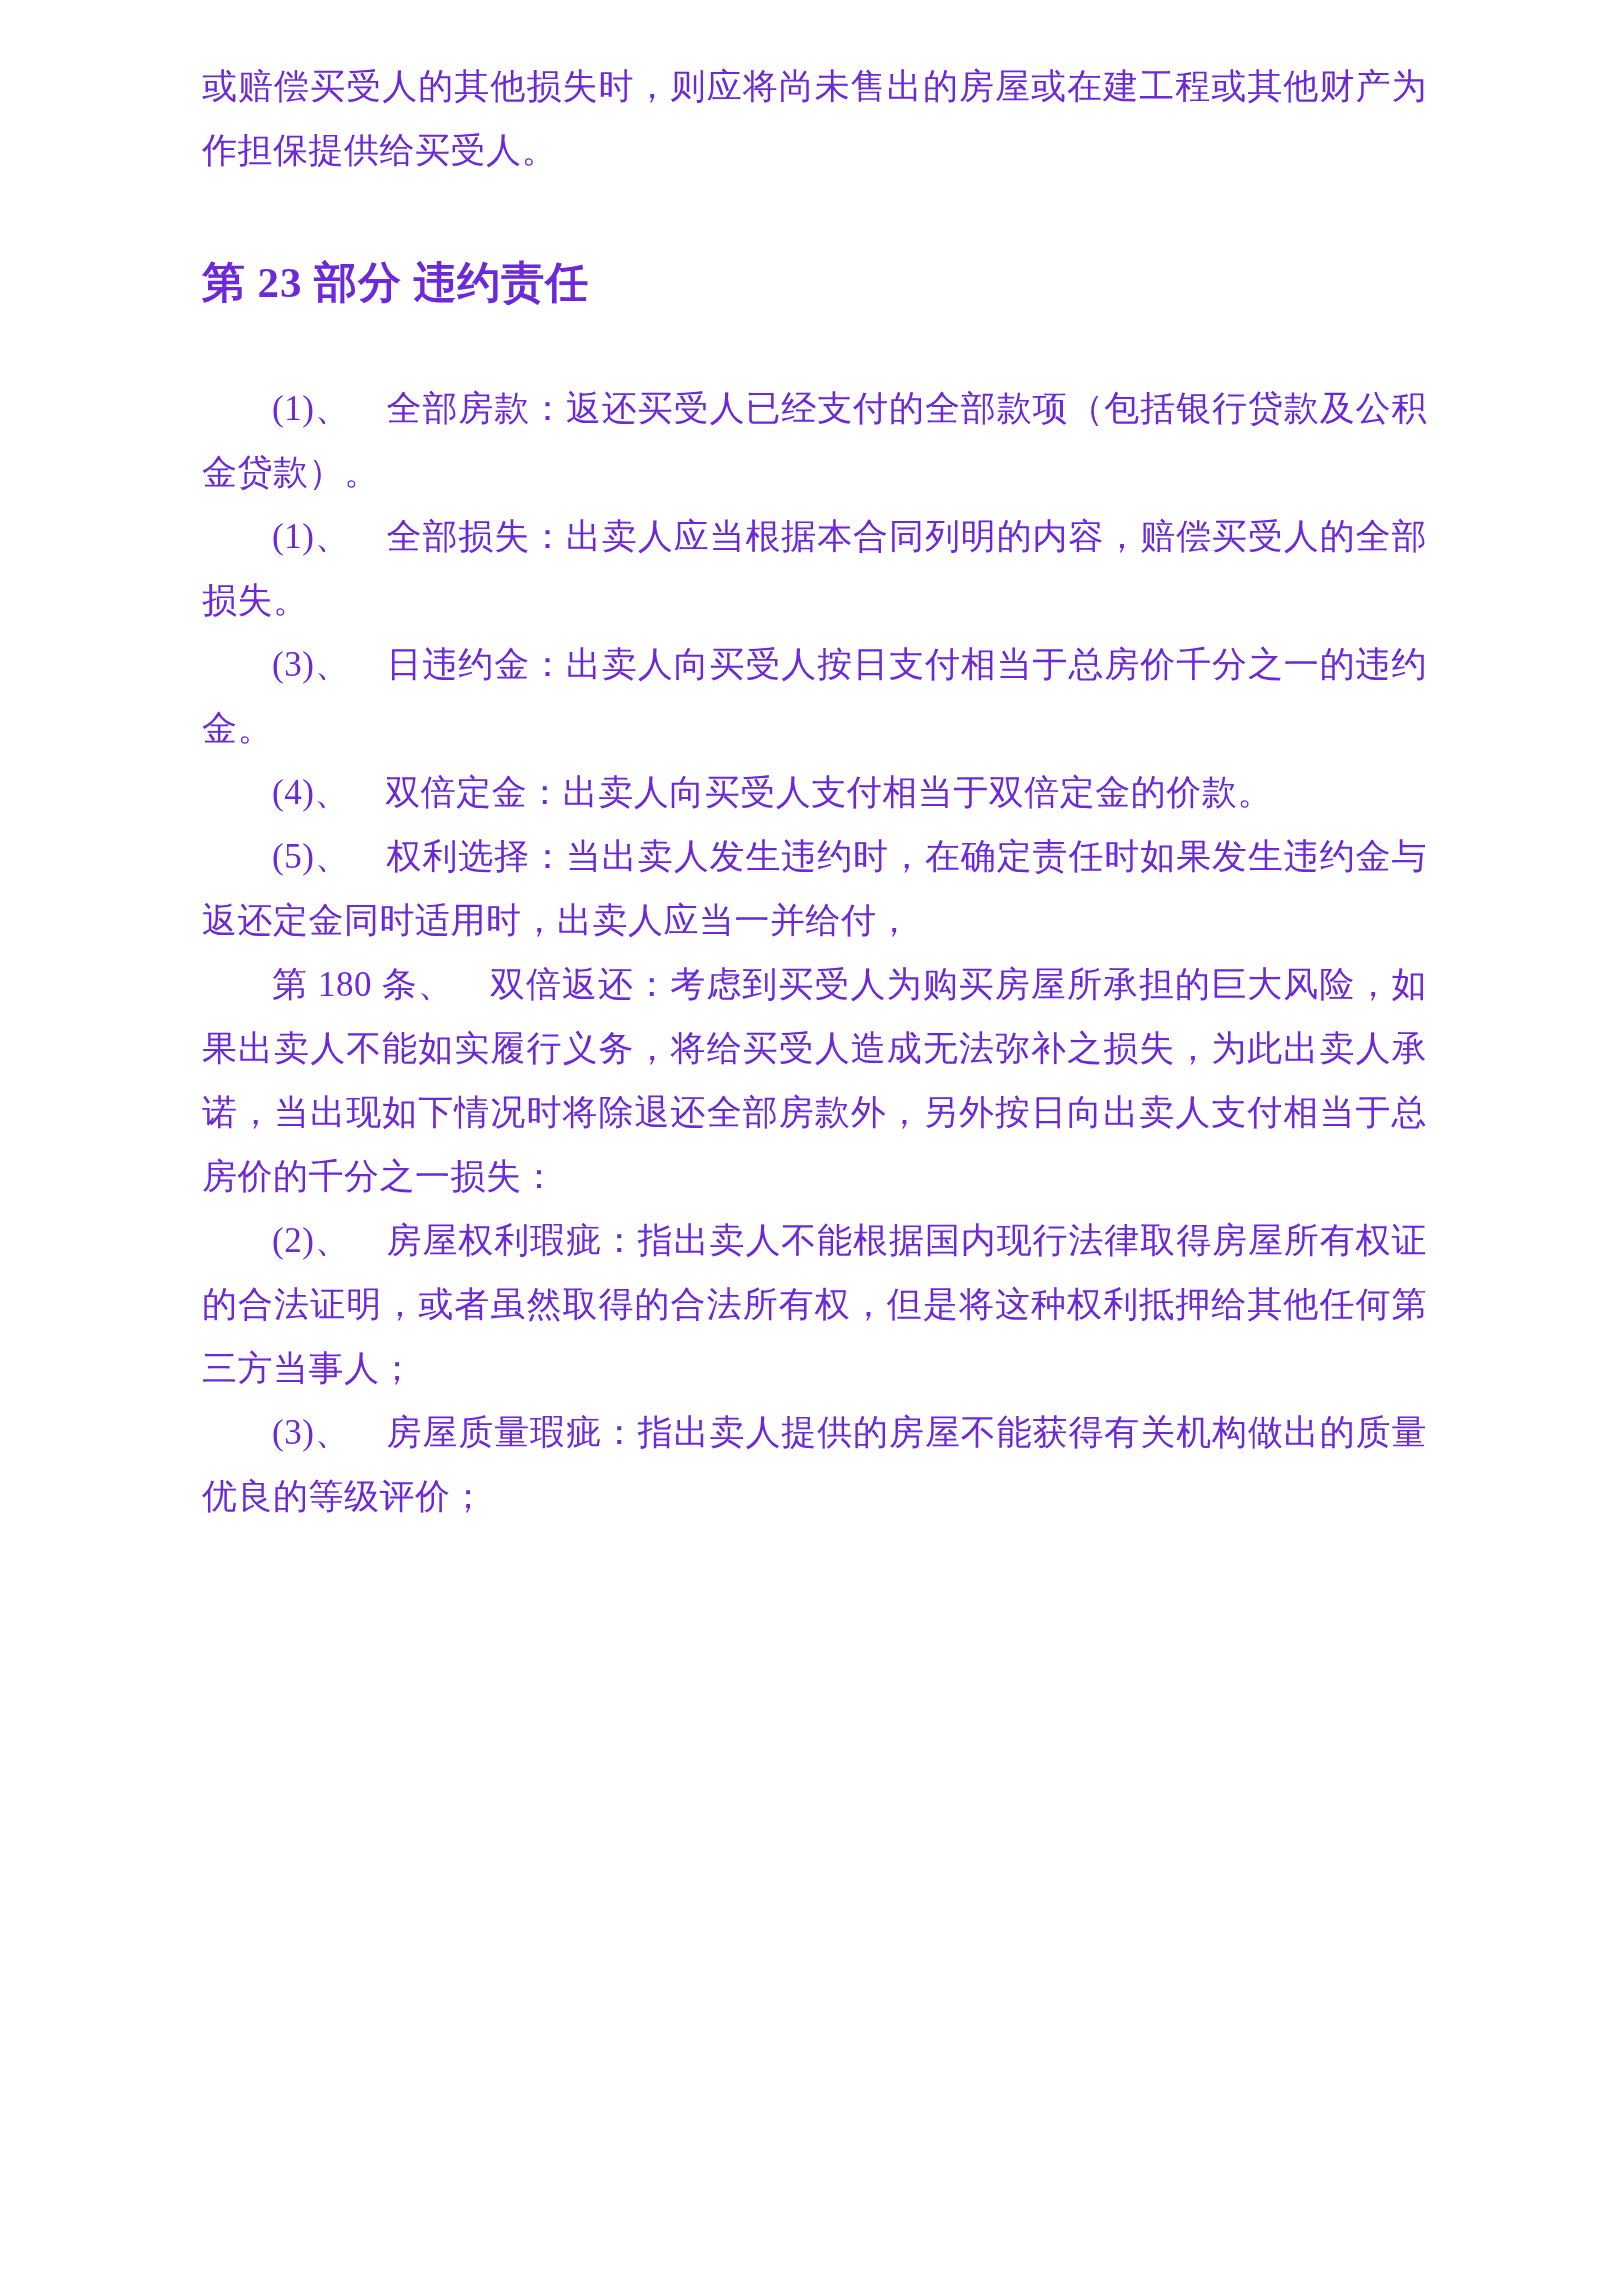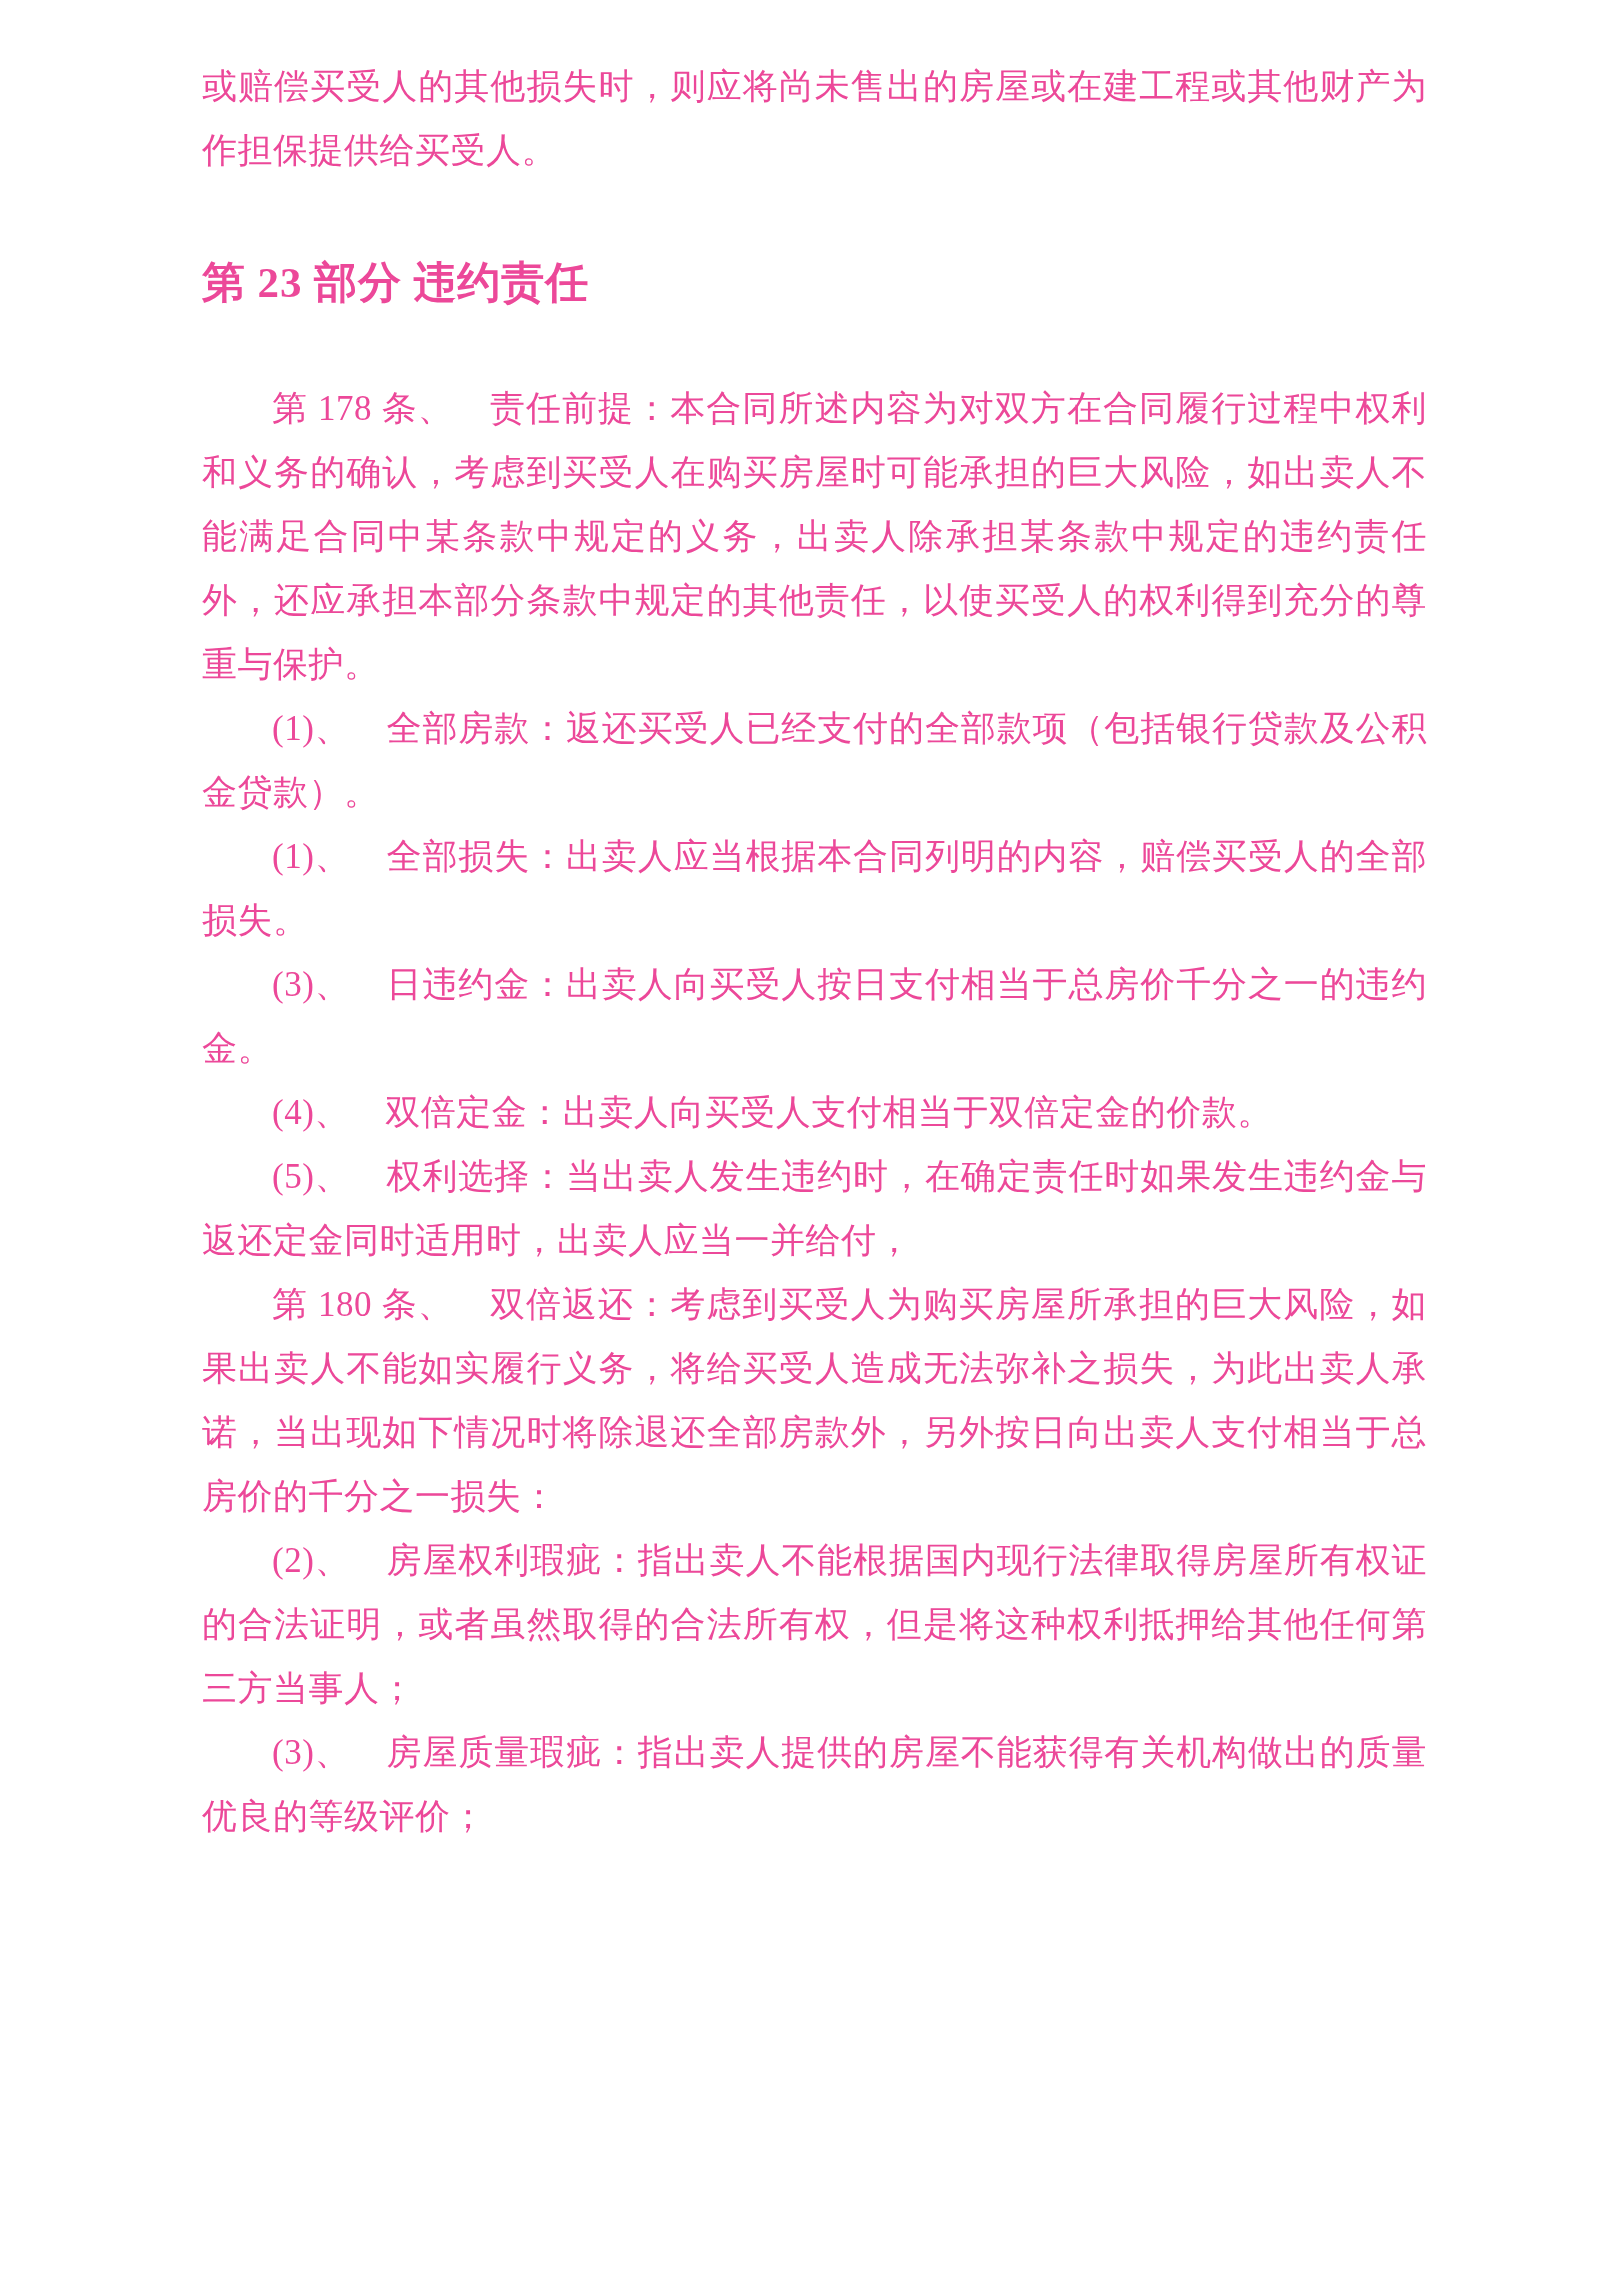--- a/index.html
+++ b/index.html
@@ -7,21 +7,21 @@
     padding: 0;
     background: #ffffff;
   }
   .page {
     position: relative;
     width: 1623px;
     height: 2294px;
     background: #ffffff;
     overflow: hidden;
     font-family: "Liberation Serif", "DejaVu Serif", serif;
-    color: #ec4899;
+    color: #6d28d9;
   }
   .content {
     padding: 55px 196px 0 202px;
   }
   .para {
     margin: 0;
     font-size: 35px;
     line-height: 64px;
     text-align: justify;
     text-justify: inter-ideograph;
@@ -43,21 +43,20 @@
 </head>
 <body>
 
 <div class="page">
   <div class="content">
 
     <p class="para">或赔偿买受人的其他损失时，则应将尚未售出的房屋或在建工程或其他财产为作担保提供给买受人。</p>
 
     <h1 class="section-title">第 23 部分  违约责任</h1>
 
-    <p class="para indent">第 178 条、　责任前提：本合同所述内容为对双方在合同履行过程中权利和义务的确认，考虑到买受人在购买房屋时可能承担的巨大风险，如出卖人不能满足合同中某条款中规定的义务，出卖人除承担某条款中规定的违约责任外，还应承担本部分条款中规定的其他责任，以使买受人的权利得到充分的尊重与保护。</p>
 
 
     <p class="para indent">(1)、　全部房款：返还买受人已经支付的全部款项（包括银行贷款及公积金贷款）。</p>
 
     <p class="para indent">(1)、　全部损失：出卖人应当根据本合同列明的内容，赔偿买受人的全部损失。</p>
 
     <p class="para indent">(3)、　日违约金：出卖人向买受人按日支付相当于总房价千分之一的违约金。</p>
 
     <p class="para indent">(4)、　双倍定金：出卖人向买受人支付相当于双倍定金的价款。</p>
 

